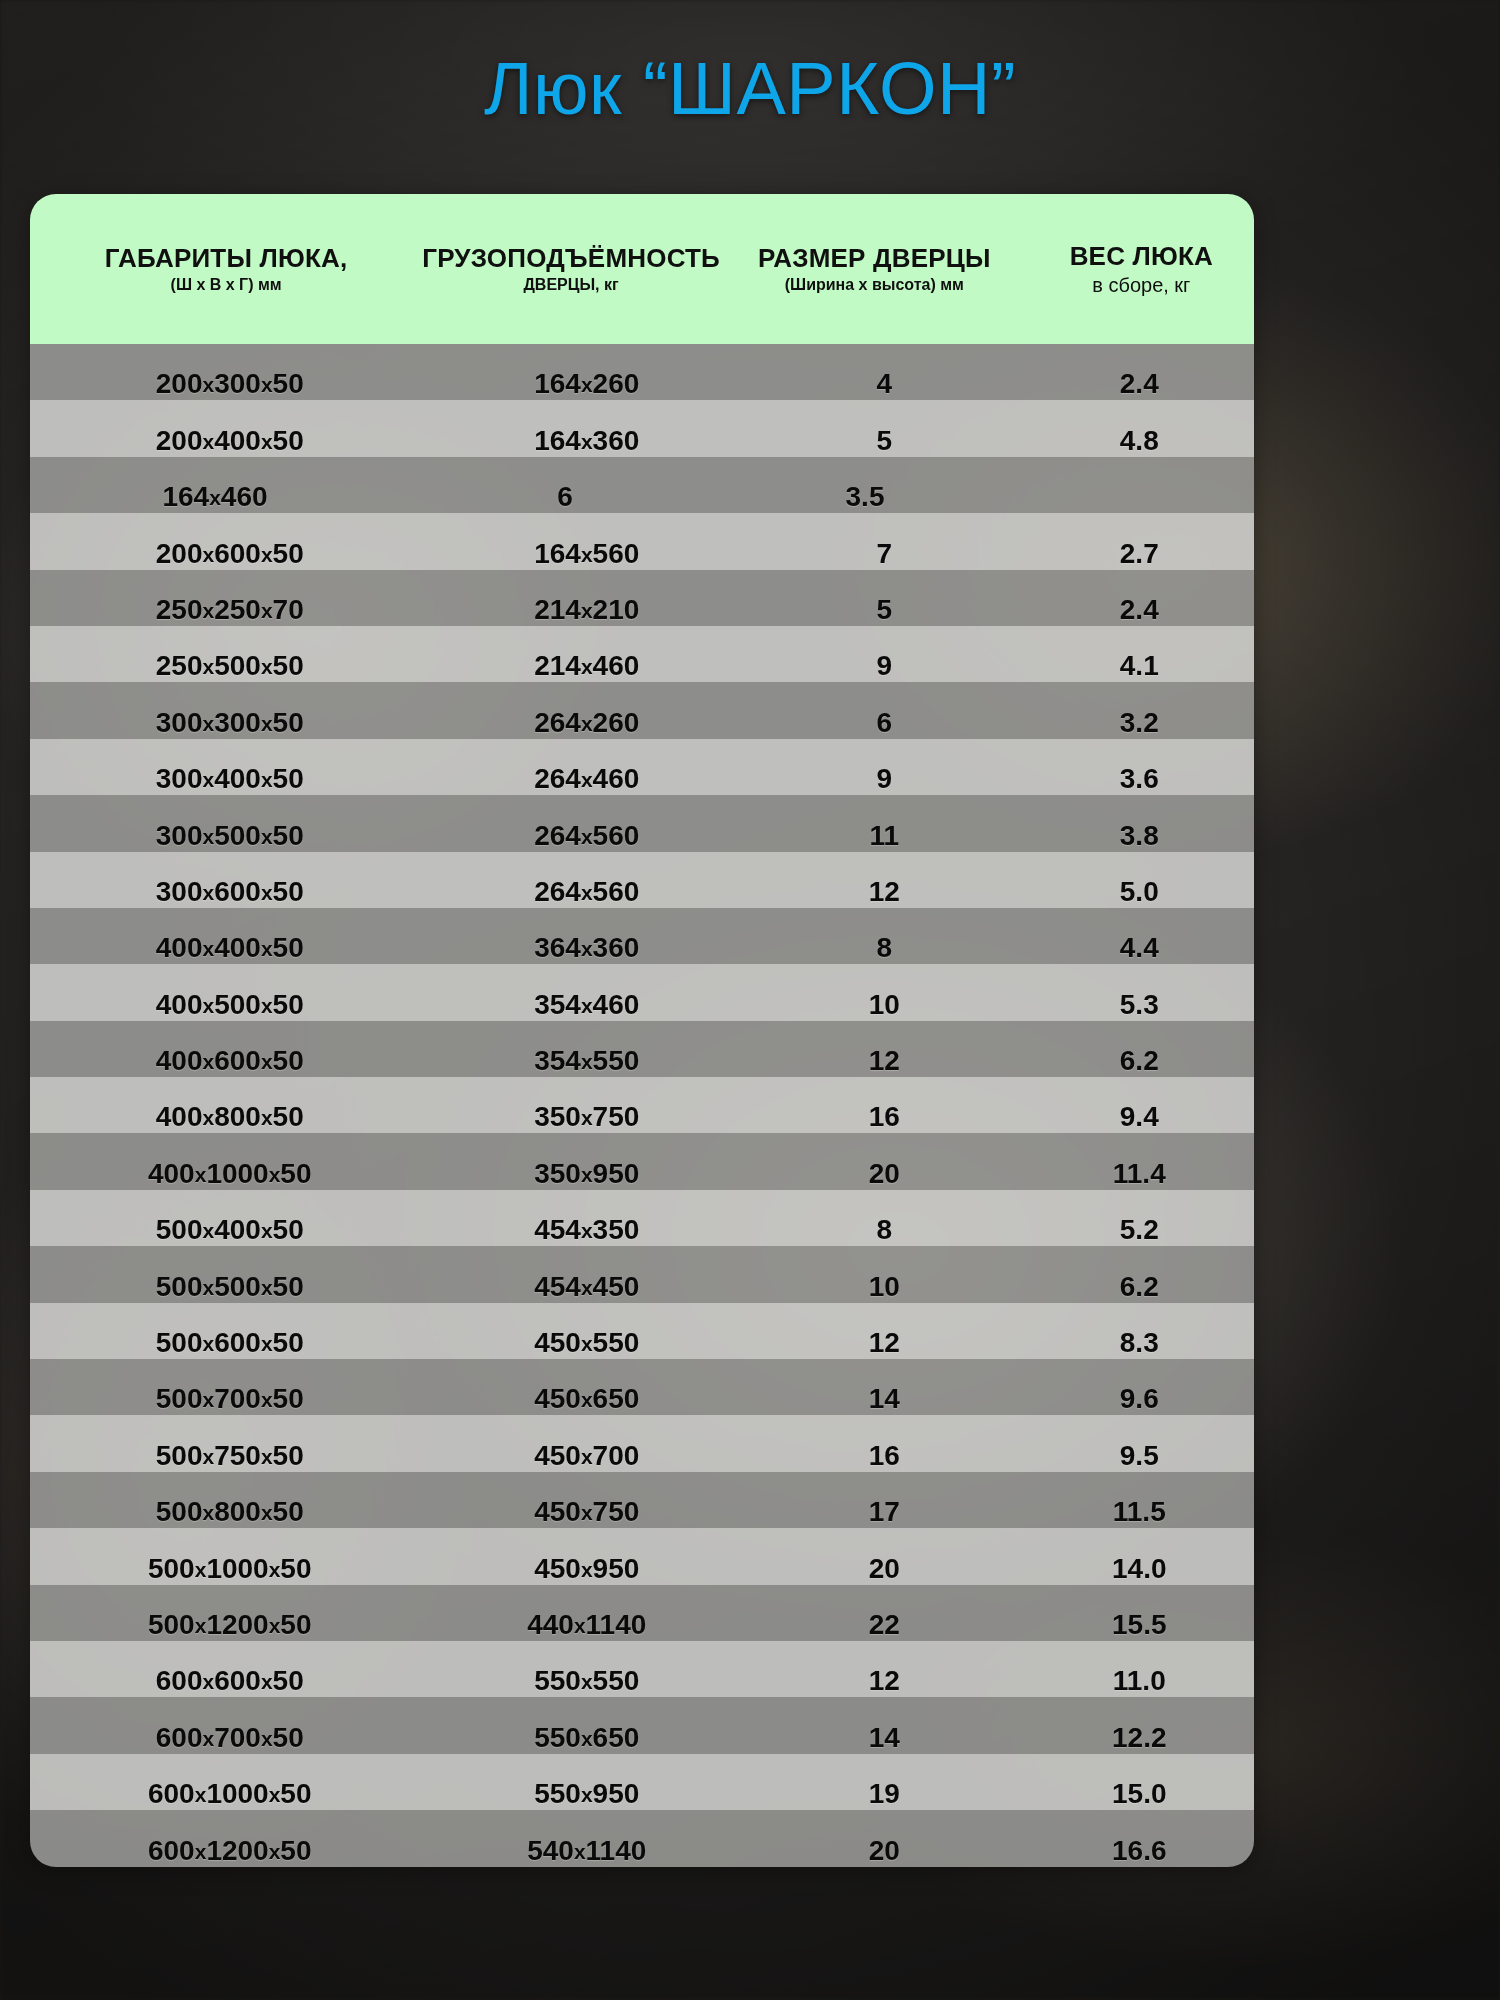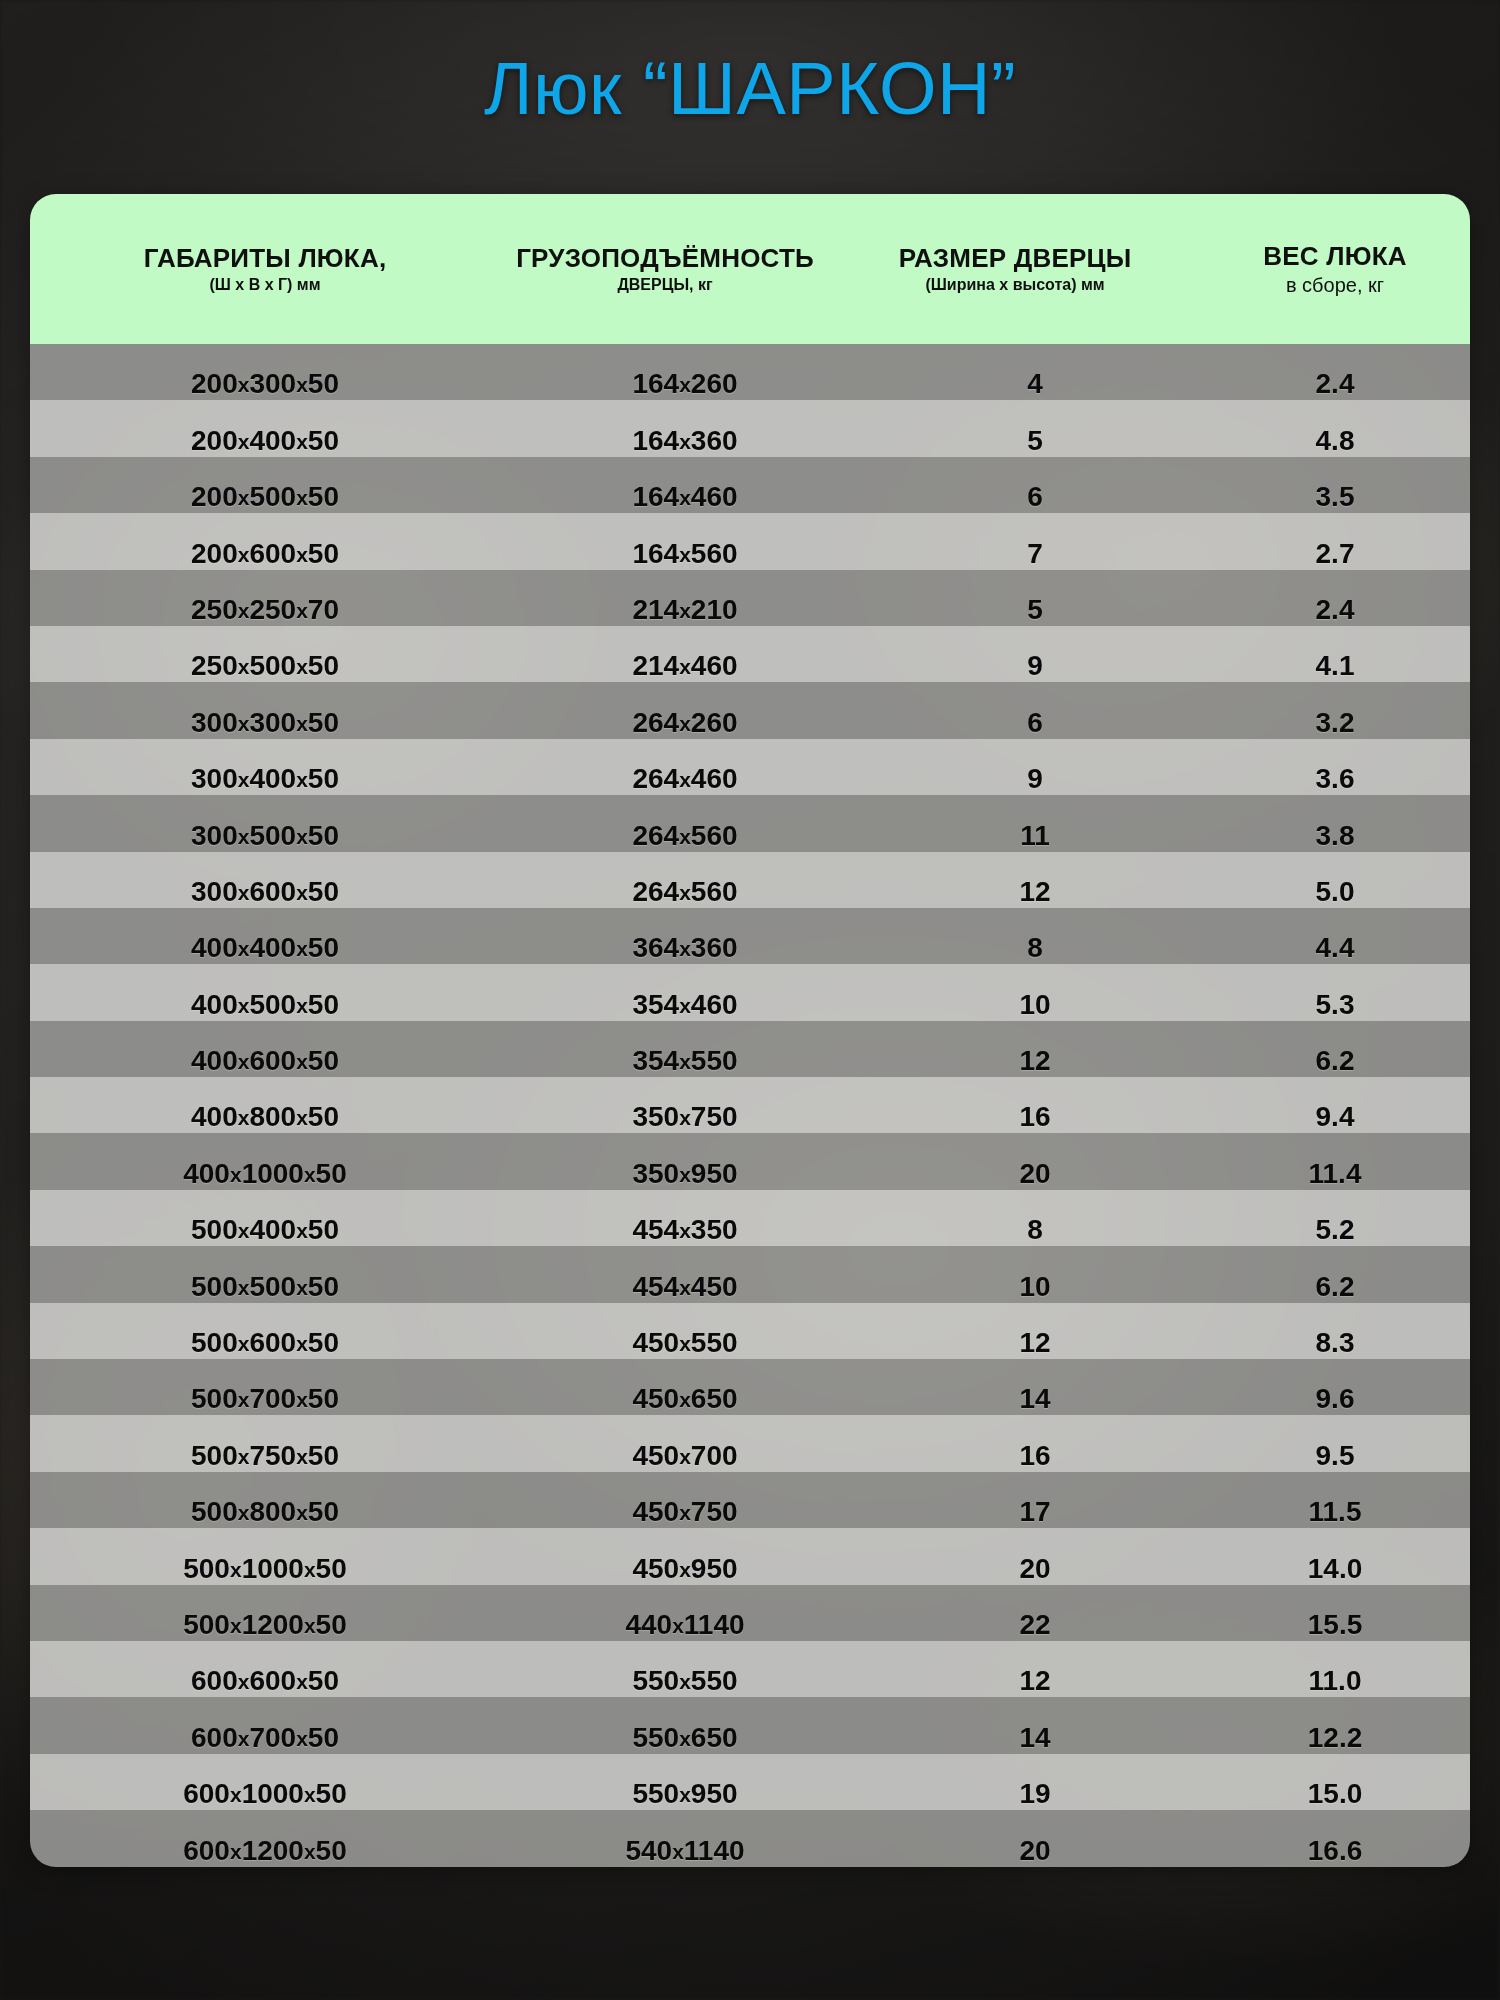--- a/index.html
+++ b/index.html
@@ -51,21 +51,21 @@
     line-height:1.1;
     text-shadow:0 2px 6px rgba(0,0,0,0.55);
     white-space:nowrap;
   }
 
   
   #table-card {
     position:absolute;
     left:30px;
     top:194px;
-    width:1440px;
+    width:1224px;
     border-radius:26px;
     overflow:hidden;
     box-shadow:0 4px 22px rgba(0,0,0,0.35);
   }
 
   
   #table-header {
     display:flex;
     background:#c2fac5;
     height:150px;
@@ -155,21 +155,20 @@
         <div class="cell c3">4</div>
         <div class="cell c4">2.4</div>
       </div>
       <div class="row even">
         <div class="cell c1"><span>200</span><span class="x">х</span><span>400</span><span class="x">х</span><span>50</span></div>
         <div class="cell c2"><span>164</span><span class="x">х</span><span>360</span></div>
         <div class="cell c3">5</div>
         <div class="cell c4">4.8</div>
       </div>
       <div class="row odd">
-        <div class="cell c1"><span>200</span><span class="x">х</span><span>500</span><span class="x">х</span><span>50</span></div>
         <div class="cell c2"><span>164</span><span class="x">х</span><span>460</span></div>
         <div class="cell c3">6</div>
         <div class="cell c4">3.5</div>
       </div>
       <div class="row even">
         <div class="cell c1"><span>200</span><span class="x">х</span><span>600</span><span class="x">х</span><span>50</span></div>
         <div class="cell c2"><span>164</span><span class="x">х</span><span>560</span></div>
         <div class="cell c3">7</div>
         <div class="cell c4">2.7</div>
       </div>

